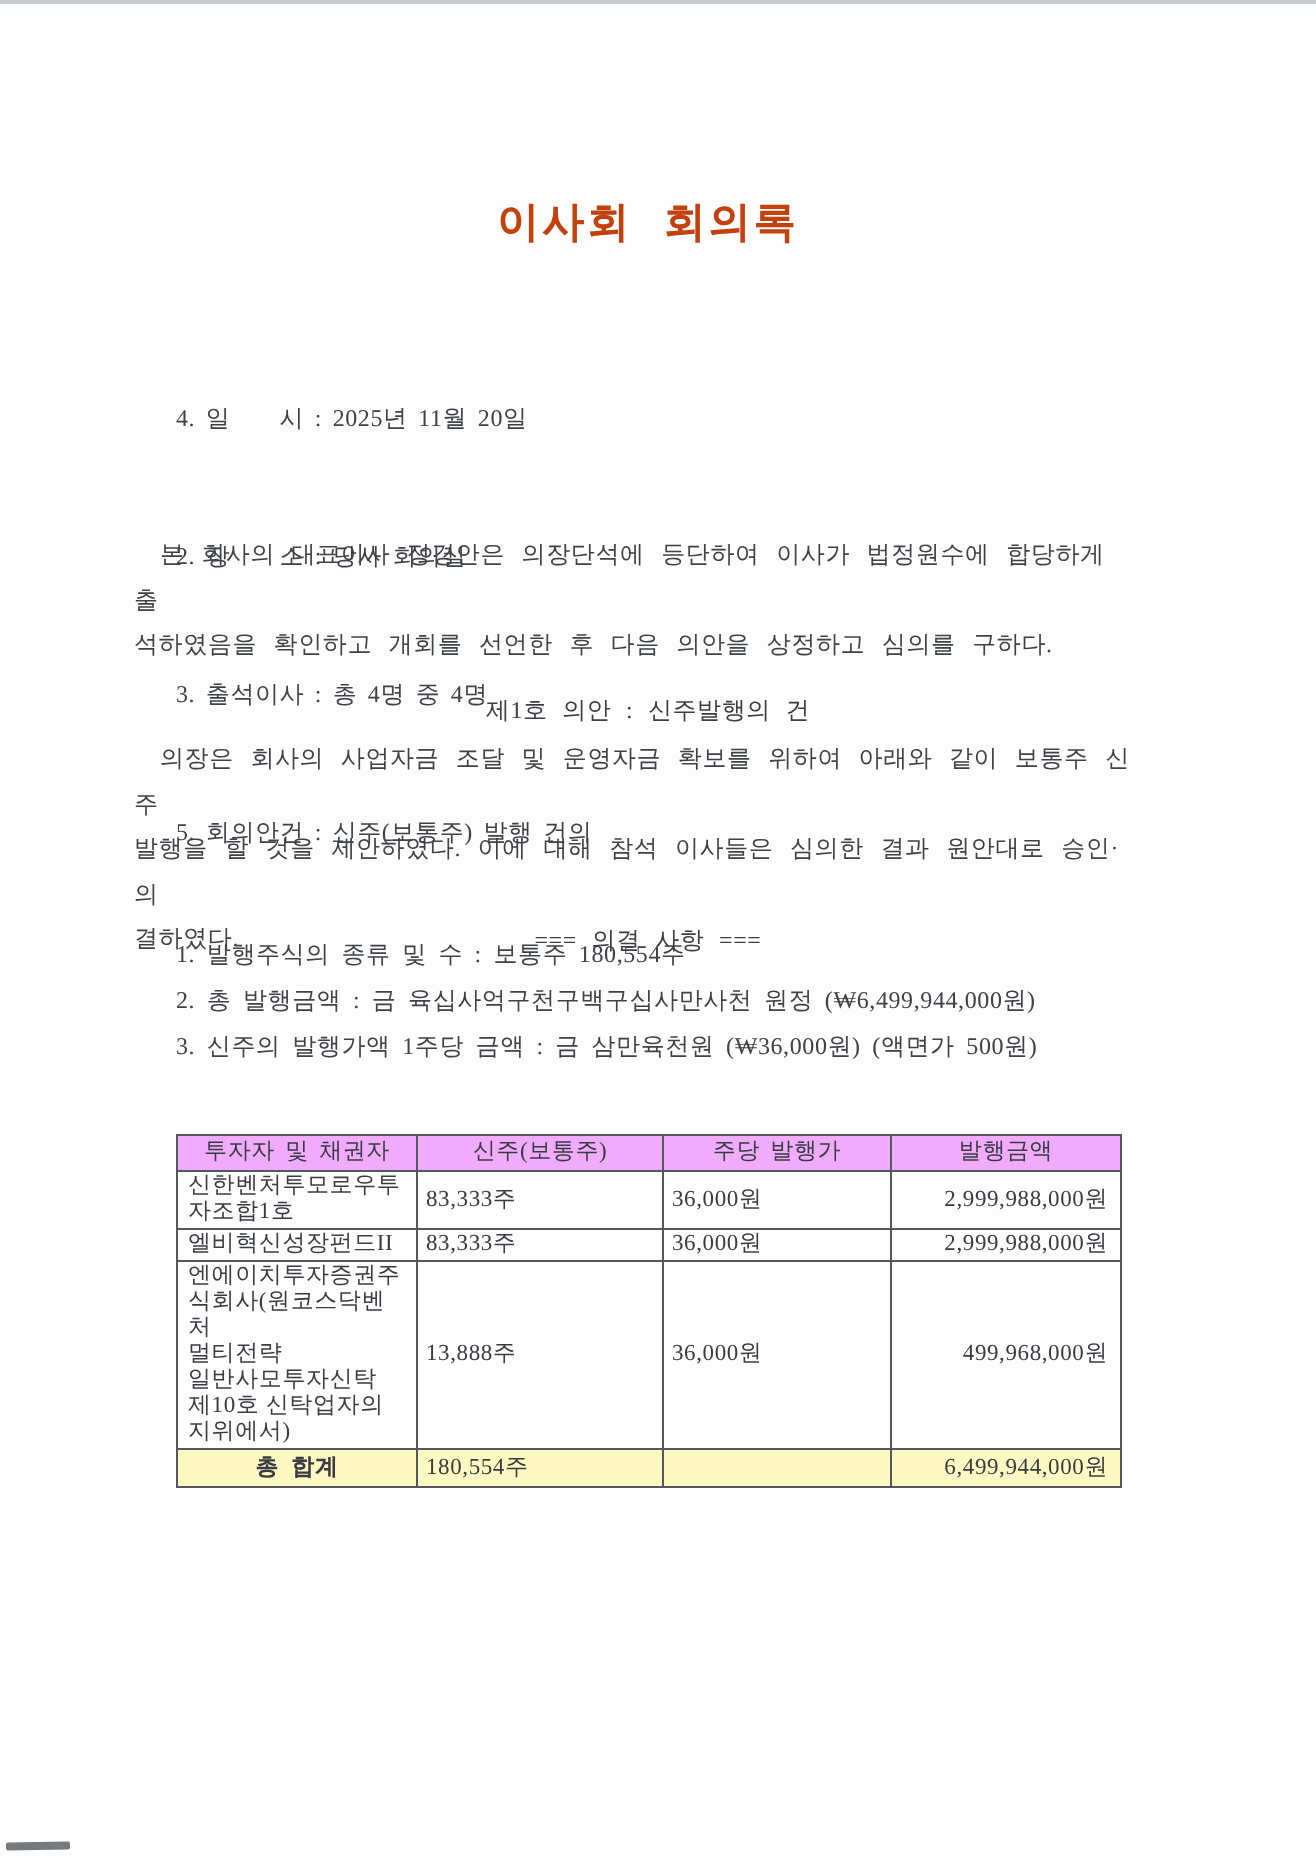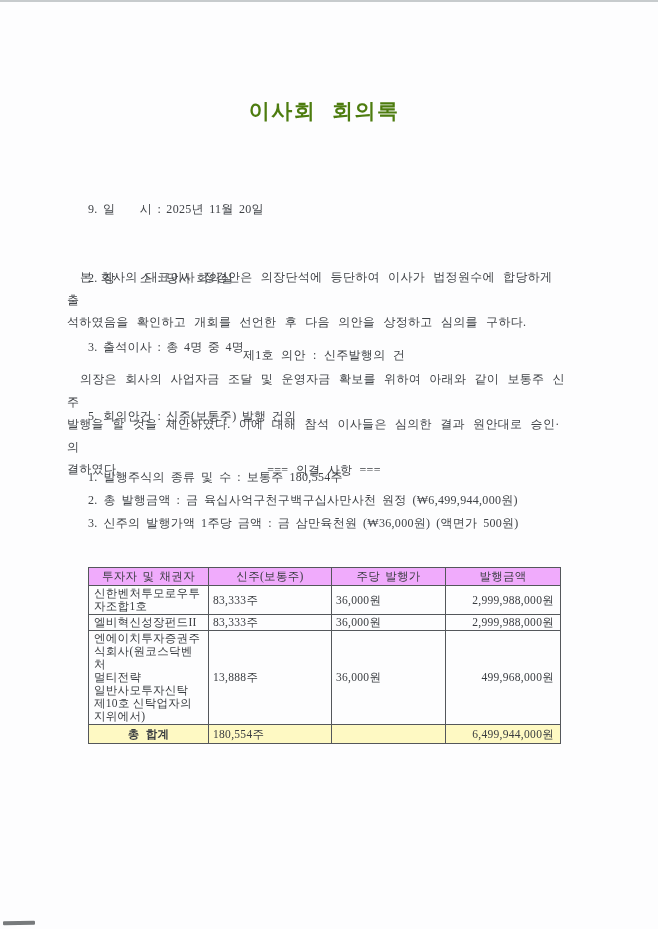--- a/index.html
+++ b/index.html
@@ -18,21 +18,21 @@
     background:#c7cbcd;
   }
   .scan-smudge{
     position:absolute;left:3px;top:921px;width:32px;height:4px;
     background:#4a4d50;opacity:.75;transform:rotate(-1deg);border-radius:1px;
   }
   .title{
     position:absolute;top:97px;left:88px;width:472px;
     margin:0;text-align:center;
     font-size:21px;font-weight:600;letter-spacing:1.5px;word-spacing:9px;
-    color:#4d7c0f;
+    color:#c2410c;
   }
   .block{position:absolute;left:88px;width:480px;}
   .info-list{top:152px;line-height:23px;font-size:12px;word-spacing:2px;white-space:pre-wrap;}
   .para{
     position:absolute;left:67px;width:499px;
     font-size:12px;line-height:22.5px;word-spacing:5px;
     white-space:pre-line;text-indent:13px;
   }
   .opening-para{top:266px;}
   .agenda-para{top:368px;}
@@ -73,21 +73,21 @@
 </head>
 <body>
 
 <div class="page">
 
   <div class="scan-edge-top"></div>
 
   <h1 class="title">이사회 회의록</h1>
 
   <div class="block info-list">
-    <div>9. 일　　시 : 2025년 11월 20일</div>
+    <div>4. 일　　시 : 2025년 11월 20일</div>
     <div>2. 장　　소 : 당사 회의실</div>
     <div>3. 출석이사 : 총 4명 중 4명</div>
     <div>5. 회의안건 : 신주(보통주) 발행 건의</div>
   </div>
 
   <div class="para opening-para">본 회사의 대표이사 정경안은 의장단석에 등단하여 이사가 법정원수에 합당하게 출
 석하였음을 확인하고 개회를 선언한 후 다음 의안을 상정하고 심의를 구하다.</div>
 
   <div class="center-heading agenda-heading">제1호 의안 : 신주발행의 건</div>
   <div class="para agenda-para">의장은 회사의 사업자금 조달 및 운영자금 확보를 위하여 아래와 같이 보통주 신주

